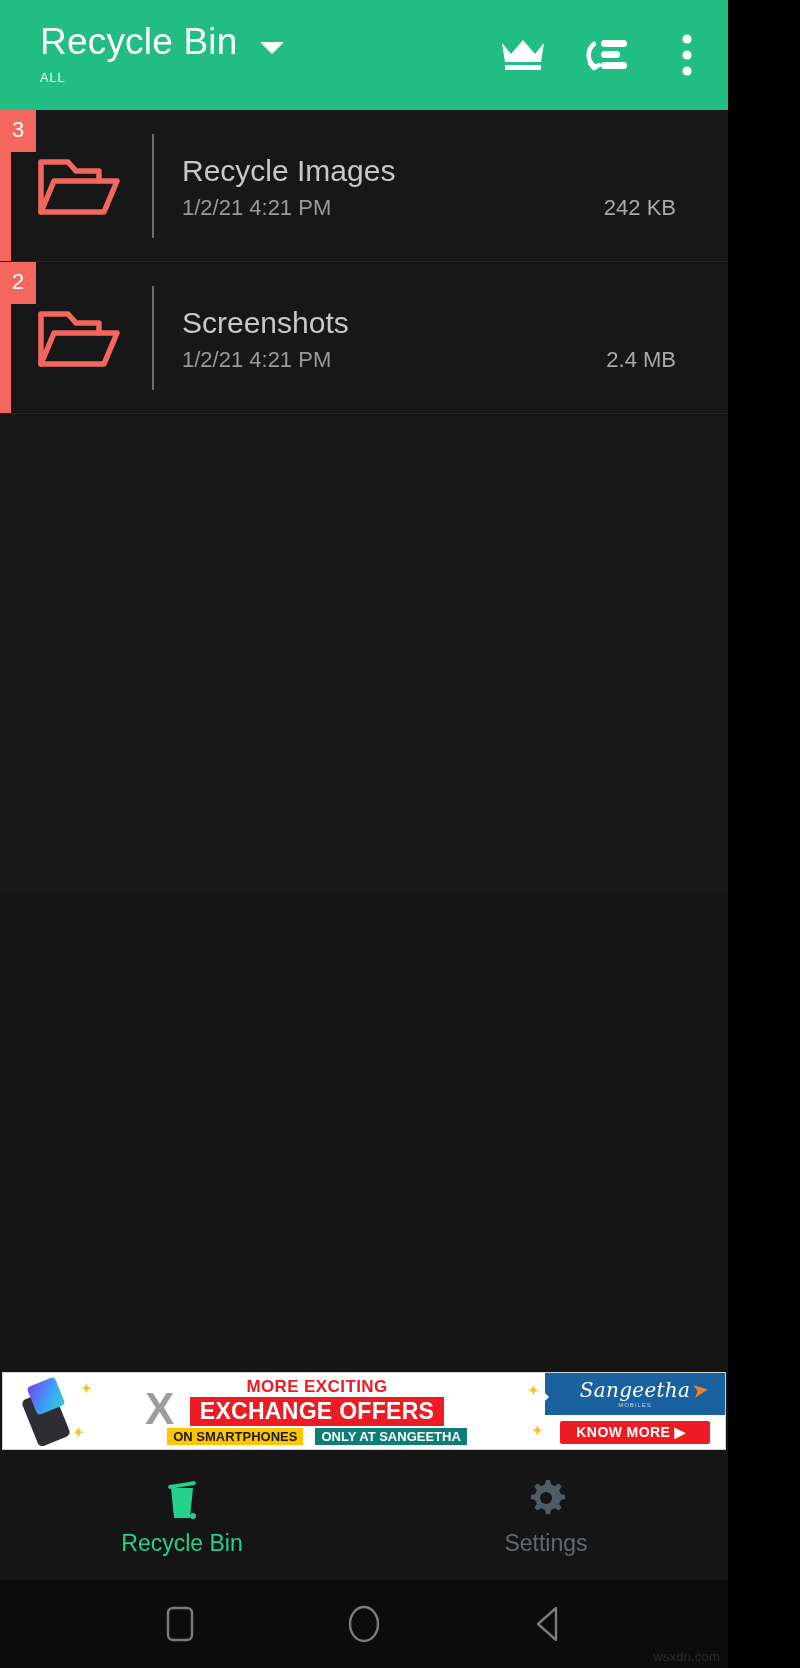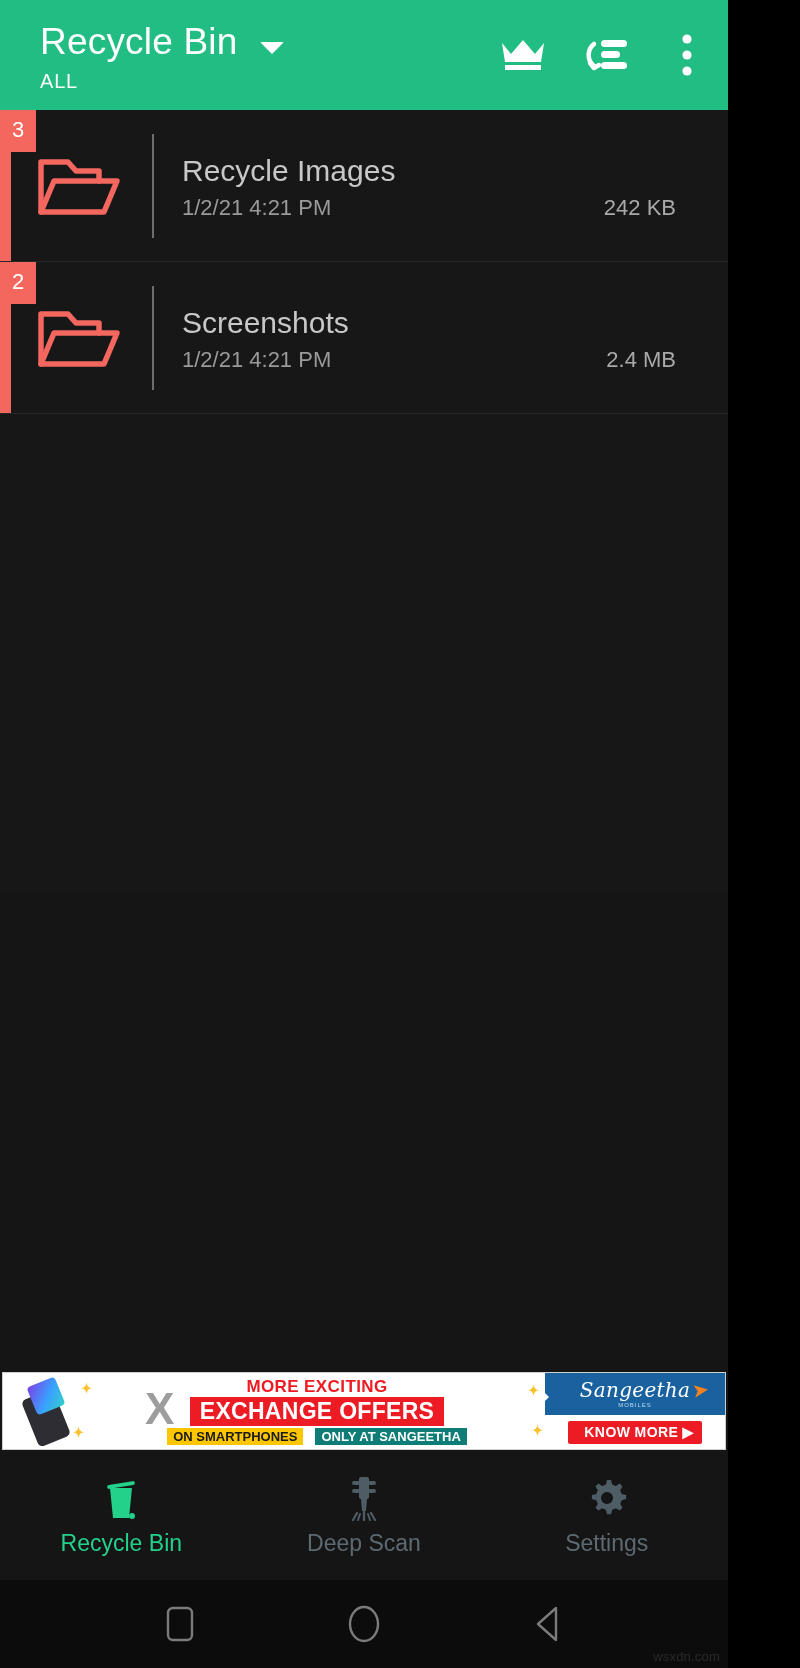--- a/index.html
+++ b/index.html
@@ -57,21 +57,21 @@
     width: 0; height: 0;
     border-left: 12px solid transparent;
     border-right: 12px solid transparent;
     border-top: 12px solid #ffffff;
     margin-left: 22px;
     margin-top: 12px;
     border-radius: 2px;
   }
   .appbar-sub {
     color: #ffffff;
-    font-size: 20px;
+    font-size: 13px;
     letter-spacing: 0.8px;
     margin-top: 6px;
     opacity: 0.97;
   }
   .appbar-actions {
     position: absolute;
     right: 0;
     top: 0;
     height: 110px;
     display: flex;
@@ -330,21 +330,21 @@
     z-index: 2;
     transform: rotate(-8deg);
   }
   .know {
     margin-top: 6px;
     background: #ed1c24;
     color: #ffffff;
     font-size: 14px;
     font-weight: bold;
     letter-spacing: .4px;
-    padding: 3px 8px 4px 16px;
+    padding: 3px 24px 4px 16px;
     border-radius: 2px;
     white-space: nowrap;
   }
 
   
   .bottomnav {
     flex: 0 0 130px;
     height: 130px;
     background: #151515;
     display: flex;
@@ -504,36 +504,20 @@
         <svg width="38" height="44" viewBox="0 0 38 44">
           <path d="M8 12 L30 12 L27 42 L11 42 Z" fill="#23d18b"></path>
           <rect x="5" y="7" width="28" height="4" rx="2" fill="#23d18b" transform="rotate(-9 19 9)"></rect>
           <circle cx="30" cy="40" r="3" fill="#23d18b"></circle>
         </svg>
       </div>
       <div class="navlabel active">Recycle Bin</div>
     </div>
     <div class="navitem">
       <div class="navicon">
-        <svg width="40" height="46" viewBox="0 0 40 46">
-          <rect x="15" y="2" width="10" height="22" rx="2" fill="#4e5c66"></rect>
-          <rect x="8" y="6" width="24" height="4" rx="2" fill="#4e5c66"></rect>
-          <rect x="8" y="14" width="24" height="4" rx="2" fill="#4e5c66"></rect>
-          <path d="M17 24 L23 24 L22 36 L18 36 Z" fill="#4e5c66"></path>
-          <path d="M20 37 L20 45" stroke="#4e5c66" stroke-width="2.4" stroke-linecap="round"></path>
-          <path d="M13 38 L9 45" stroke="#4e5c66" stroke-width="2.2" stroke-linecap="round"></path>
-          <path d="M27 38 L31 45" stroke="#4e5c66" stroke-width="2.2" stroke-linecap="round"></path>
-          <path d="M16 39 L14 45" stroke="#4e5c66" stroke-width="2" stroke-linecap="round"></path>
-          <path d="M24 39 L26 45" stroke="#4e5c66" stroke-width="2" stroke-linecap="round"></path>
-        </svg>
-      </div>
-      <div class="navlabel idle">Deep Scan</div>
-    </div>
-    <div class="navitem">
-      <div class="navicon">
         <svg width="42" height="42" viewBox="0 0 42 42">
           <path d="M21 3 l4 0 1.2 4.4 3.6 1.5 3.9-2.3 2.8 2.8 -2.3 3.9 1.5 3.6 4.4 1.2 0 4 -4.4 1.2 -1.5 3.6 2.3 3.9 -2.8 2.8 -3.9-2.3 -3.6 1.5 -1.2 4.4 -4 0 -1.2-4.4 -3.6-1.5 -3.9 2.3 -2.8-2.8 2.3-3.9 -1.5-3.6 -4.4-1.2 0-4 4.4-1.2 1.5-3.6 -2.3-3.9 2.8-2.8 3.9 2.3 3.6-1.5 z" fill="#4e5c66"></path>
           <circle cx="21" cy="21" r="6" fill="#151515"></circle>
         </svg>
       </div>
       <div class="navlabel idle">Settings</div>
     </div>
   </div>
 
   <div class="sysnav">

